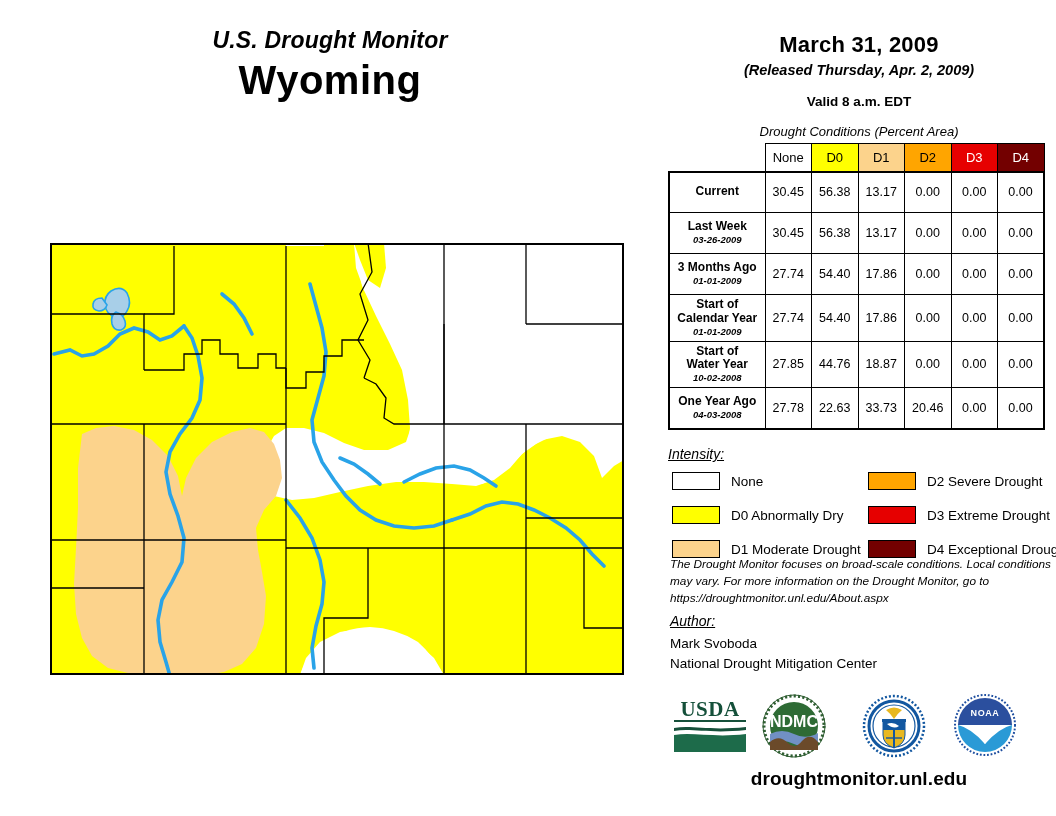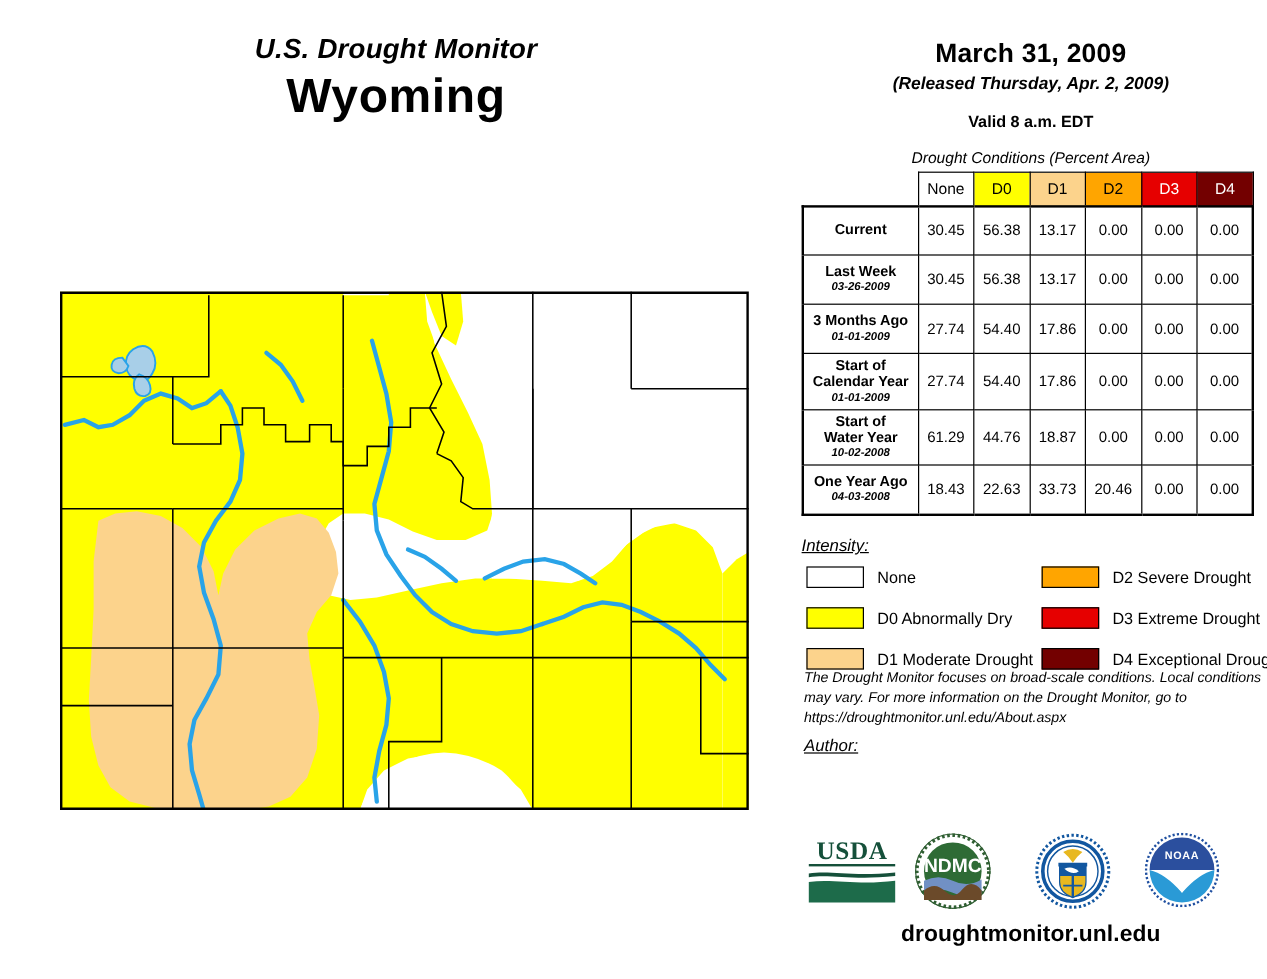--- a/index.html
+++ b/index.html
@@ -189,33 +189,33 @@
           <td class="val">17.86</td>
           <td class="val">0.00</td>
           <td class="val">0.00</td>
           <td class="val last">0.00</td>
         </tr>
         <tr>
           <td class="rowlabel">
             <span class="rl-name">Start of<br>Water Year</span>
             <span class="rl-date">10-02-2008</span>
           </td>
-          <td class="val">61.29</td>
+          <td class="val">27.85</td>
           <td class="val">44.76</td>
           <td class="val">18.87</td>
           <td class="val">0.00</td>
           <td class="val">0.00</td>
           <td class="val last">0.00</td>
         </tr>
         <tr>
           <td class="rowlabel">
             <span class="rl-name">One Year Ago</span>
             <span class="rl-date">04-03-2008</span>
           </td>
-          <td class="val">18.43</td>
+          <td class="val">27.78</td>
           <td class="val">22.63</td>
           <td class="val">33.73</td>
           <td class="val">20.46</td>
           <td class="val">0.00</td>
           <td class="val last">0.00</td>
         </tr>
       </tbody>
   </table>
 
   <div id="intensity-label">Intensity:</div>
@@ -243,20 +243,24 @@
         <div class="legend-text">D3 Extreme Drought</div>
       </div>
       <div class="legend-row">
         <div class="legend-swatch sw-d4" style="background: rgb(115, 0, 0);"></div>
         <div class="legend-text">D4 Exceptional Drought</div>
       </div>
     </div>
 
   <div id="disclaimer">The Drought Monitor focuses on broad-scale conditions. Local conditions may vary. For more information on the Drought Monitor, go to https://droughtmonitor.unl.edu/About.aspx</div>
   <div id="author-label">Author:</div>
+  <div id="author-lines">
+    <div>Mark Svoboda</div>
+    <div>National Drought Mitigation Center</div>
+  </div>
 
   <div id="logos">
 
     <svg class="logo" id="logo-usda" viewBox="0 0 80 62">
       <text x="40" y="22" font-family="Liberation Serif, serif" font-size="21" font-weight="bold" fill="#15503a" text-anchor="middle" letter-spacing="0.5">USDA</text>
       <rect x="4" y="26" width="72" height="2" fill="#15503a"></rect>
       <path d="M4 34 C22 31 40 37 76 33 L76 36 C40 40 22 34 4 37 Z" fill="#15503a"></path>
       <path d="M4 41 C24 38 44 44 76 40 L76 58 L4 58 Z" fill="#1d6b4a"></path>
     </svg>
 

